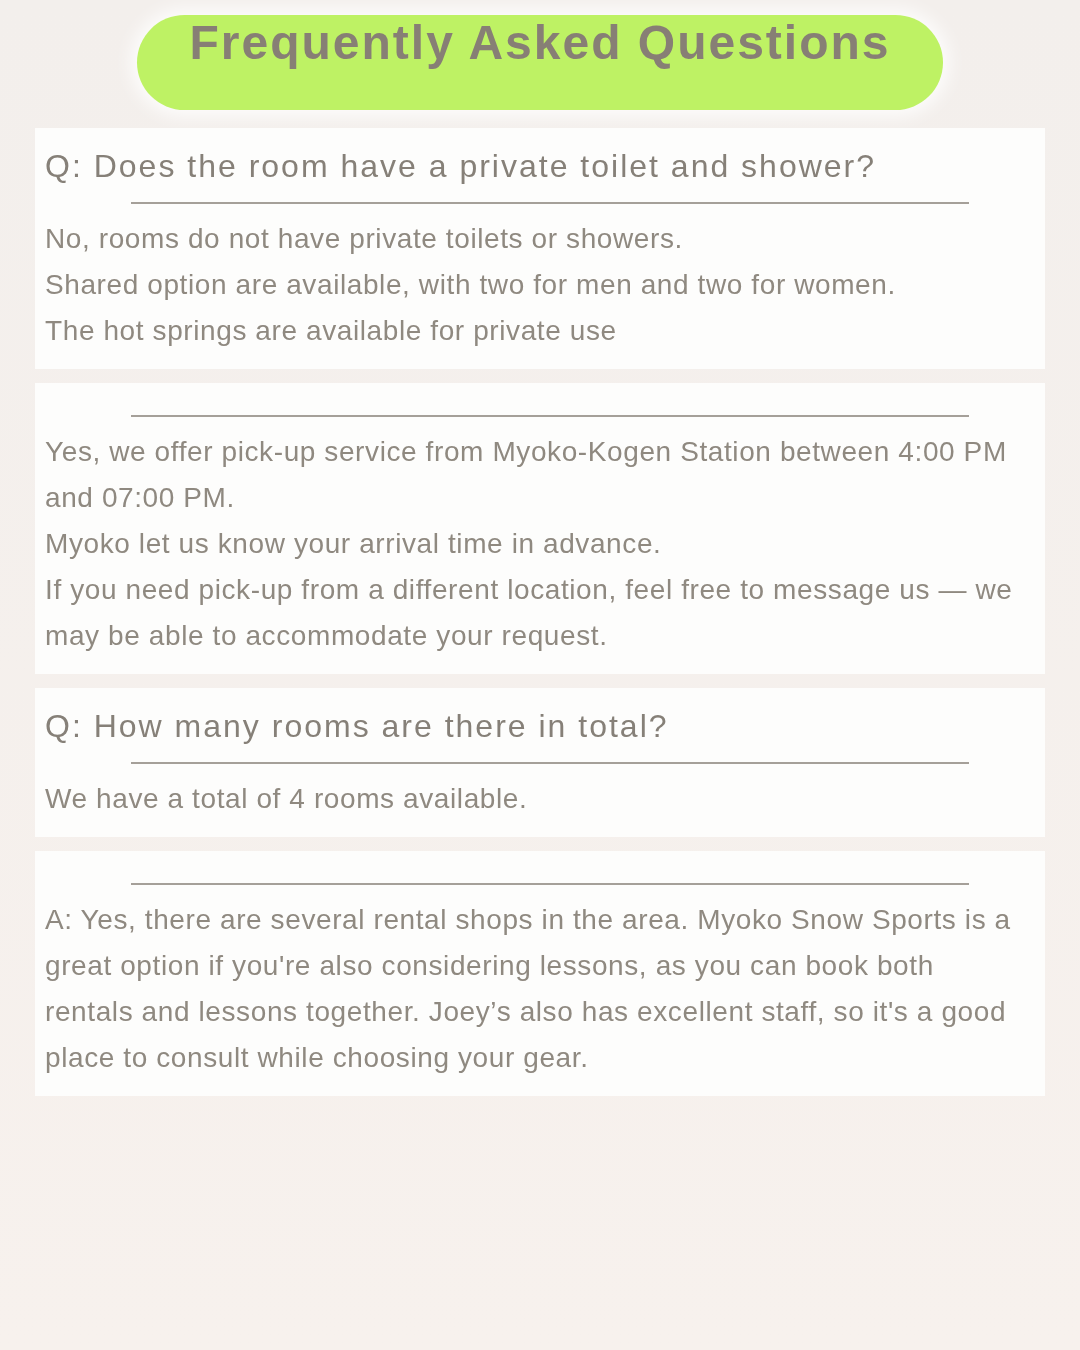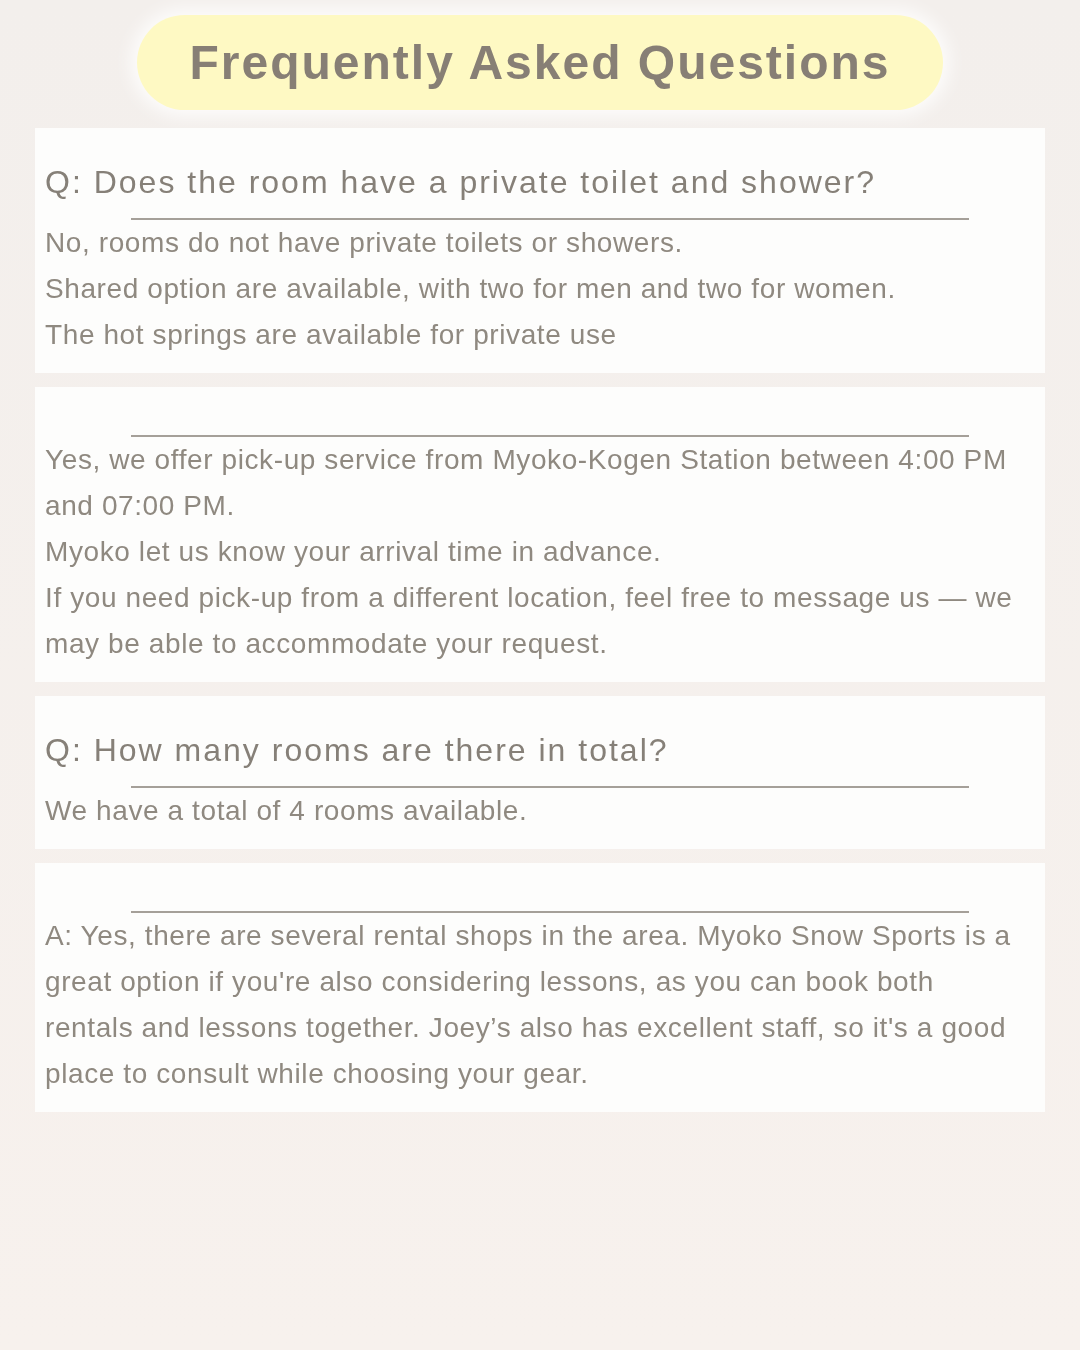--- a/index.html
+++ b/index.html
@@ -22,58 +22,58 @@
   }
   .page{
     width:1080px;
     height:1350px;
     position:relative;
   }
   .title-pill{
     width:806px;
     height:95px;
     margin:15px auto 0 auto;
-    background:#fef9c3;
+    background:#bef264;
     border-radius:48px;
     display:flex;
-    align-items:center;
     justify-content:center;
     box-shadow:0 0 18px 6px rgba(255,255,255,0.85);
   }
   .title-pill h1{
     margin:0;
     font-size:48px;
     font-weight:bold;
     letter-spacing:2px;
     color:var(--title);
     white-space:nowrap;
   }
   .faq-list{
     margin:18px 35px 0 35px;
   }
   .faq-card{
     background:var(--card);
-    padding:33px 30px 15px 10px;
+    padding:17px 30px 15px 10px;
     margin-bottom:14px;
   }
   .faq-question{
     margin:0;
     font-size:32px;
     font-weight:normal;
     letter-spacing:2px;
     line-height:42px;
     color:var(--question);
   }
   .faq-divider{
     border:none;
     border-top:2px solid var(--divider);
     margin:15px 46px 0 86px;
     height:0;
   }
   .faq-answer{
+    margin-top:12px;
   }
   .faq-answer p{
     margin:0;
     font-size:28px;
     letter-spacing:0.6px;
     line-height:46px;
     color:var(--answer);
   }
 </style>
 </head>

